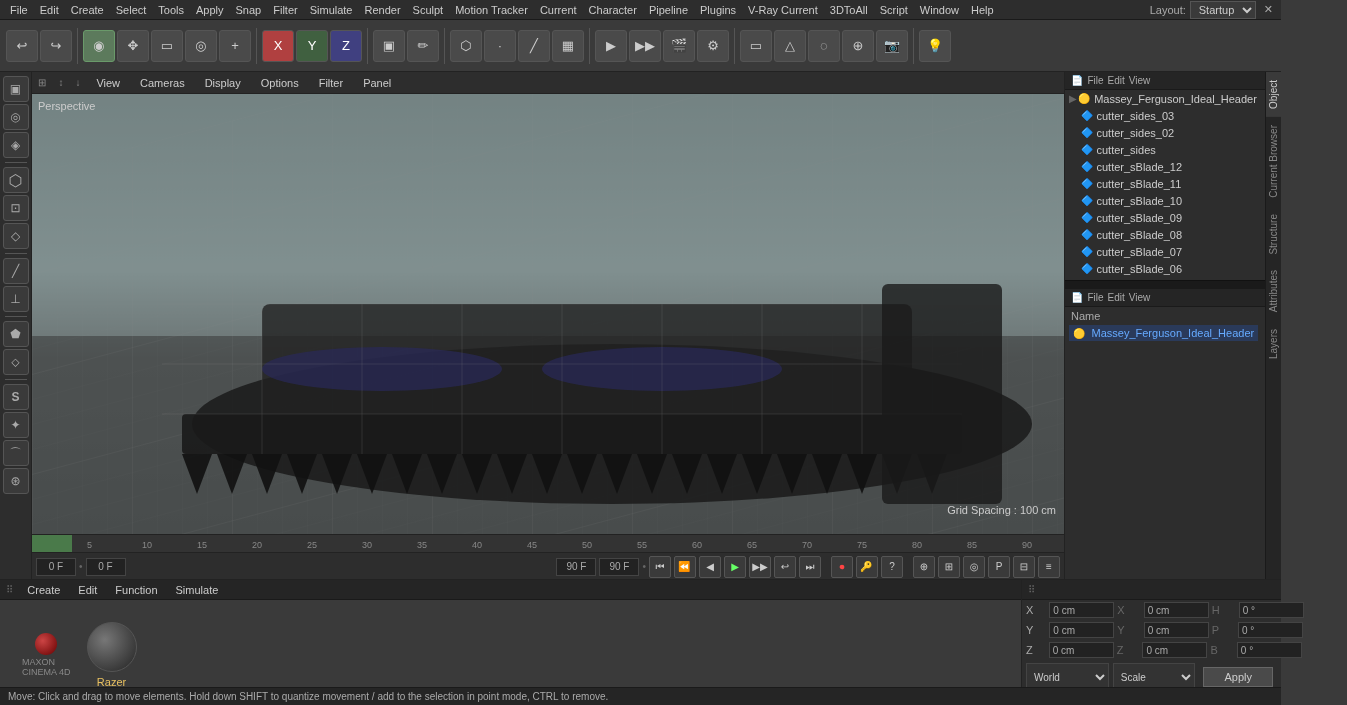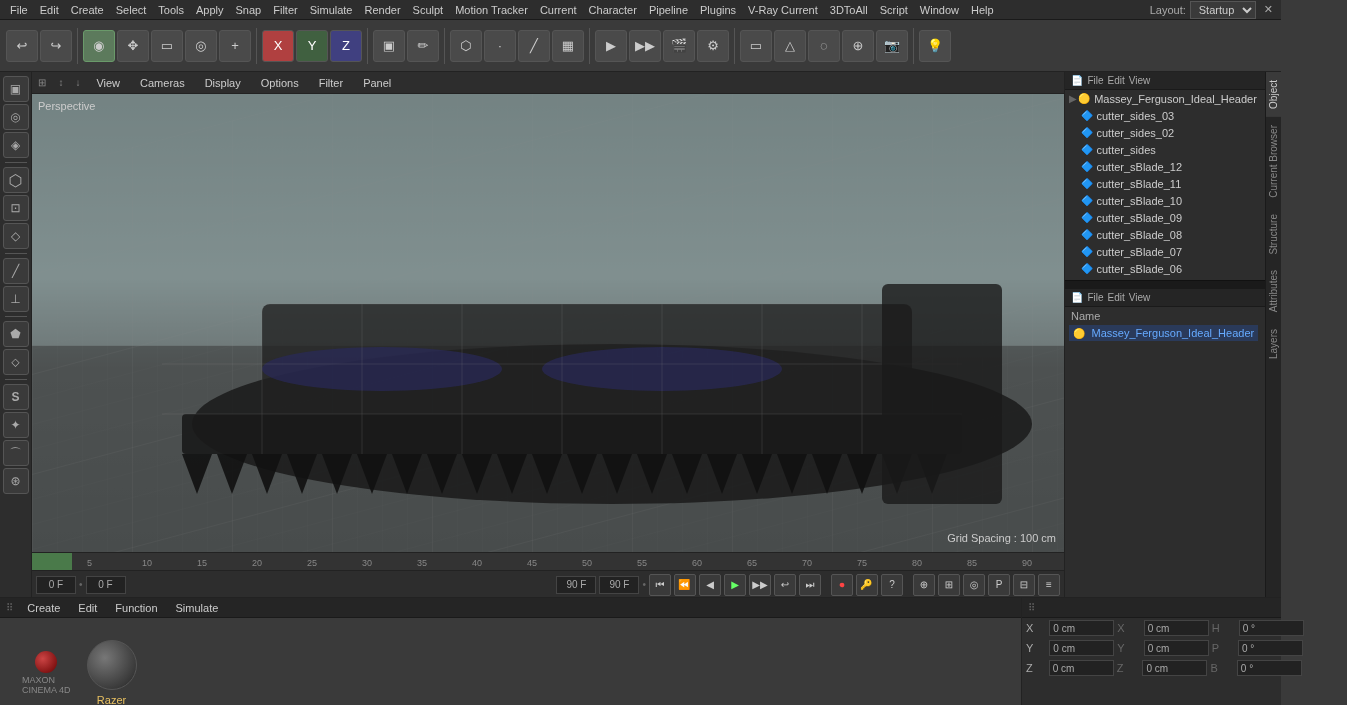--- a/index.html
+++ b/index.html
@@ -20,21 +20,21 @@
 
     
     #left-sidebar { width: 32px; background: #2d2d2d; border-right: 1px solid #222; display: flex; flex-direction: column; align-items: center; padding: 4px 0; gap: 2px; }
     .sidebar-btn { width: 26px; height: 26px; background: #3a3a3a; border: 1px solid #555; border-radius: 3px; display: flex; align-items: center; justify-content: center; cursor: pointer; color: #aaa; font-size: 12px; }
     .sidebar-sep { width: 22px; height: 1px; background: #555; margin: 2px 0; }
     #viewport-header { background: #2d2d2d; height: 22px; display: flex; align-items: center; padding: 0 6px; gap: 12px; border-bottom: 1px solid #222; }
     .vp-icon { color: #888; font-size: 10px; cursor: pointer; }
     .vp-menu { color: #ccc; cursor: pointer; padding: 2px 4px; }
     #viewport { flex: 1; background: #e5e5e5; position: relative; overflow: hidden; }
     #viewport-label { position: absolute; top: 6px; left: 6px; color: #ccc; font-size: 11px; }
-    #grid-label { position: absolute; bottom: 8px; right: 8px; color: #ccc; font-size: 11px; }
+    #grid-label { position: absolute; bottom: 18px; right: 8px; color: #ccc; font-size: 11px; }
 
     
     #vp-canvas { width: 100%; height: 100%; background: linear-gradient(180deg, #6a7a7a 0%, #8a9a9a 40%, #555 60%, #444 100%); position: relative; }
     .tc-input { background: #222; color: #aaa; border: 1px solid #444; width: 40px; height: 18px; font-size: 10px; text-align: center; padding: 1px; }
     .tc-btn { width: 22px; height: 22px; background: #3a3a3a; border: 1px solid #555; border-radius: 2px; display: flex; align-items: center; justify-content: center; cursor: pointer; color: #ccc; font-size: 10px; }
     #obj-browser-header { background: #252525; padding: 3px 6px; display: flex; align-items: center; gap: 4px; border-bottom: 1px solid #1a1a1a; }
     .panel-icon { color: #888; font-size: 10px; }
     .obj-item { display: flex; align-items: center; padding: 1px 4px; cursor: pointer; height: 17px; }
     .obj-icon { color: #9ab; font-size: 10px; margin-right: 3px; }
     .obj-name { color: #ccc; font-size: 11px; overflow: hidden; text-overflow: ellipsis; white-space: nowrap; }
@@ -486,18 +486,32 @@
         <input class="coord-input" type="text" value="0 °" style="">
       </div>
       <div class="coord-row">
         <span class="coord-label">Z</span>
         <input class="coord-input" type="text" value="0 cm" style="">
         <span class="coord-sep">Z</span>
         <input class="coord-input" type="text" value="0 cm" style="">
         <span class="coord-sep">B</span>
         <input class="coord-input" type="text" value="0 °" style="">
       </div>
+      <div id="coord-dropdowns">
+        <select class="coord-dropdown">
+          <option>World</option>
+          <option>Object</option>
+        </select>
+        <select class="coord-dropdown">
+          <option>Scale</option>
+          <option>Size</option>
+        </select>
+        <button id="apply-btn">Apply</button>
+      </div>
     </div>
 
   </div>
 
+  <div id="status-bar">
+    <span id="status-text">Move: Click and drag to move elements. Hold down SHIFT to quantize movement / add to the selection in point mode, CTRL to remove.</span>
+  </div>
 
 </div>
 
 </body></html>

